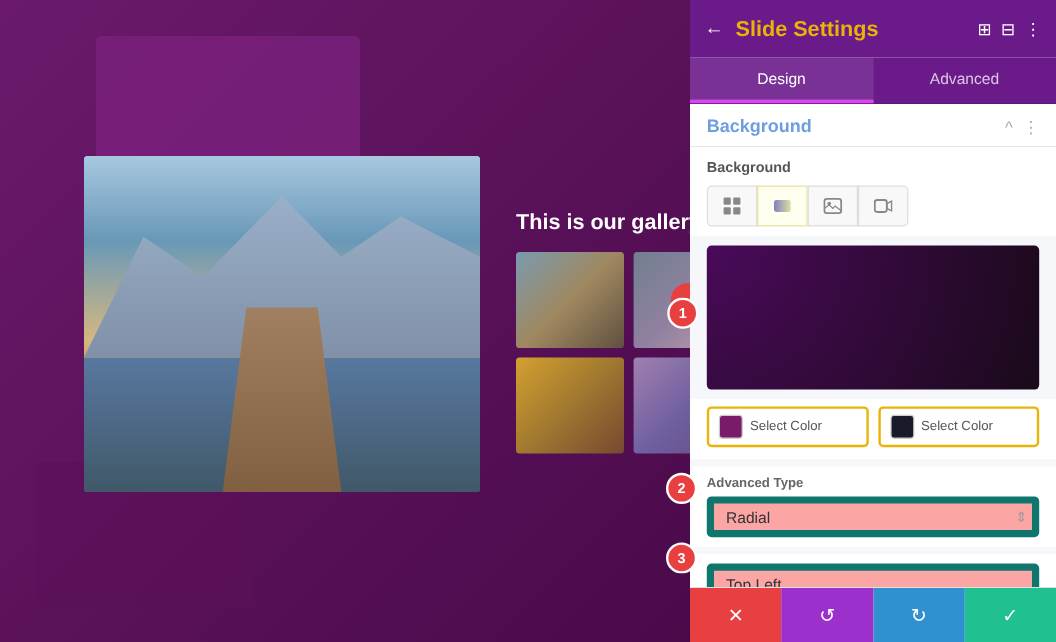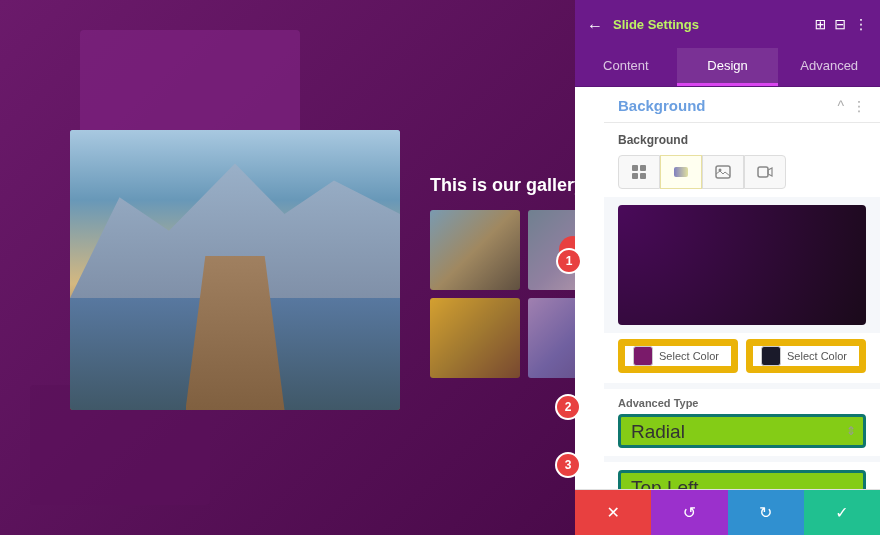--- a/index.html
+++ b/index.html
@@ -162,22 +162,22 @@
       align-items: center;
       gap: 10px;
       height: 48px;
     }
     .panel-header-back {
       color: white;
       font-size: 16px;
       cursor: pointer;
     }
     .panel-header-title {
-      color: #bef264;
-      font-size: 13px;
+      color: #eab308;
+      font-size: 18px;
       font-weight: 600;
       flex: 1;
     }
     .panel-header-icons {
       display: flex; gap: 8px;
     }
     .panel-header-icon {
       color: white;
       font-size: 14px;
       cursor: pointer;
@@ -204,21 +204,20 @@
       border-bottom: 3px solid #d946ef;
       background: rgba(255,255,255,0.1);
     }
 
     
     .panel-content {
       flex: 1;
       overflow-y: auto;
       background: #f5f7fa;
       padding-bottom: 0;
-      margin-left: 29px;
     }
 
     
     .section-header {
       background: white;
       padding: 10px 14px 8px;
       display: flex;
       align-items: center;
       justify-content: space-between;
       border-bottom: 1px solid #e8e8e8;
@@ -282,21 +281,21 @@
     
     .color-row {
       display: flex;
       gap: 8px;
       padding: 6px 14px 10px;
       background: white;
     }
     .color-select-btn {
       flex: 1;
       height: 34px;
-      border: 7px solid #eab308;
+      border: 2px solid #eab308;
       border-radius: 4px;
       display: flex;
       align-items: center;
       gap: 6px;
       padding: 0 8px;
       cursor: pointer;
       background: white;
       font-size: 11px;
       color: #555;
     }
@@ -318,25 +317,25 @@
     .form-label {
       font-size: 11px;
       color: #666;
       font-weight: 600;
       margin-bottom: 5px;
       display: block;
     }
     .form-select {
       width: 100%;
       height: 34px;
-      border: 3px solid #0f766e;
+      border: 6px solid #0f766e;
       border-radius: 4px;
-      background: #84cc16;
+      background: #fca5a5;
       padding: 0 30px 0 10px;
-      font-size: 19px;
+      font-size: 13px;
       color: #333;
       appearance: none;
       cursor: pointer;
       position: relative;
     }
     .select-wrapper {
       position: relative;
     }
     .select-arrow {
       position: absolute;
@@ -404,21 +403,20 @@
     <span class="panel-header-back">←</span>
     <span class="panel-header-title">Slide Settings</span>
     <div class="panel-header-icons">
       <span class="panel-header-icon">⊞</span>
       <span class="panel-header-icon">⊟</span>
       <span class="panel-header-icon">⋮</span>
     </div>
   </div>
 
   <div class="panel-tabs">
-    <div class="tab">Content</div>
     <div class="tab active">Design</div>
     <div class="tab">Advanced</div>
   </div>
 
   <div class="panel-content">
 
     <div class="section-header">
       <span class="section-title">Background</span>
       <div class="section-header-icons">
         <span class="section-icon">^</span>

